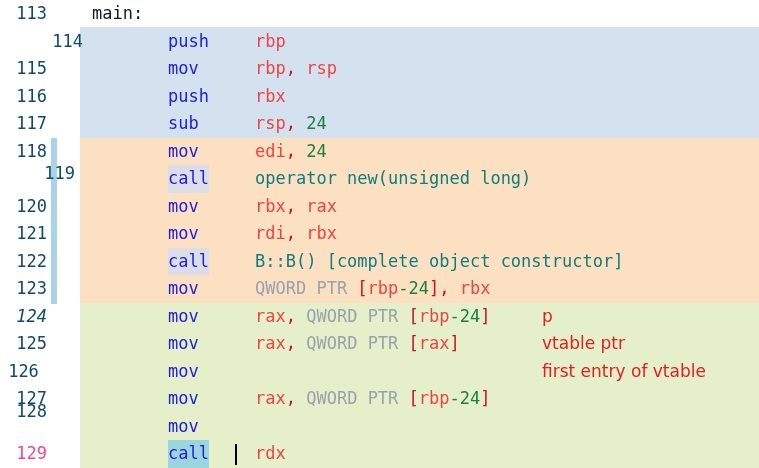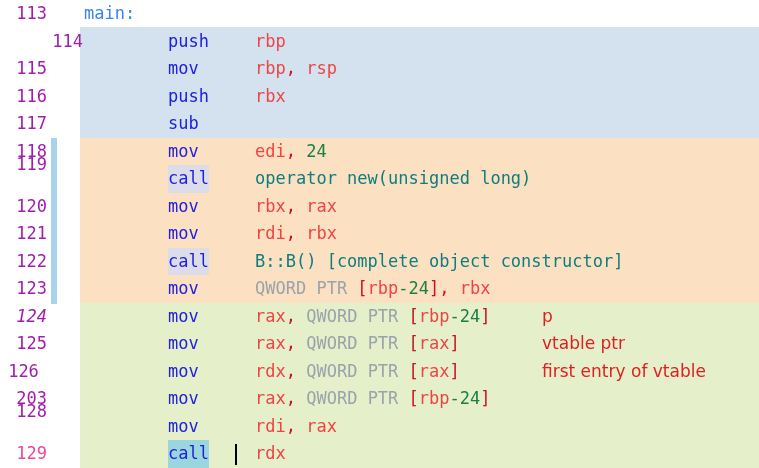--- a/index.html
+++ b/index.html
@@ -49,21 +49,21 @@
     height: 166px;
     background: #a8d3e8;
   }
   .ln {
     position: absolute;
     left: 0;
     width: 47px;
     text-align: right;
     font-size: 17px;
     line-height: 27.5px;
-    color: #a21caf;
+    color: #0c4a6e;
     letter-spacing: 0px;
   }
   .ln.current {
     color: #ec4899;
   }
 
   
   .code-line {
     position: absolute;
     left: 80px;
@@ -84,22 +84,22 @@
   .mn-hl-cyan {
     background: #9bd5dd;
   }
   .op {
     position: absolute;
     left: 175px;
     color: #7a8a9a;
   }
   .label {
     position: absolute;
-    left: 4px;
-    color: #3b82f6;
+    left: 12px;
+    color: #0f172a;
   }
 
   
   .t-reg  { color: #ef4444; }
   .t-num  { color: #1a7f43; }
   .t-pun  { color: #cc1122; }
   .t-sym  { color: #0e7d7d; }
   .t-ptr  { color: #9aa3ab; }
 
   
@@ -133,50 +133,50 @@
   <div class="band band-green"></div>
 
   <div class="gutter">
     <div class="gutter-marker"></div>
   <div class="ln" style="top: 0px;">113</div>
       <div class="ln" style="top: 27.5px; margin-left: 36px;">114</div>
       <div class="ln" style="top: 55px;">115</div>
       <div class="ln" style="top: 82.5px;">116</div>
       <div class="ln" style="top: 110px;">117</div>
       <div class="ln" style="top: 137.5px;">118</div>
-      <div class="ln" style="top: 151px;">119</div>
+      <div class="ln" style="top: 160px; margin-left: 28px;">119</div>
       <div class="ln" style="top: 192.5px;">120</div>
       <div class="ln" style="top: 220px;">121</div>
       <div class="ln" style="top: 247.5px;">122</div>
       <div class="ln" style="top: 275px;">123</div>
       <div class="ln" style="top: 302.5px; font-style: italic;">124</div>
       <div class="ln" style="top: 330px;">125</div>
       <div class="ln" style="top: 357.5px; text-align: center;">126</div>
-      <div class="ln" style="top: 385px;">203</div>
+      <div class="ln" style="top: 385px;">127</div>
       <div class="ln" style="top: 398px;">128</div>
       <div class="ln current" style="top: 440px;">129</div>
     </div>
 
   <div id="lines-host">
       <div class="code-line" style="top: 0px;"><span class="label">main:</span></div>
       <div class="code-line" style="top: 27.5px;"><span class="mn">push</span><span class="op"><span class="t-reg">rbp</span></span></div>
       <div class="code-line" style="top: 55px;"><span class="mn">mov</span><span class="op"><span class="t-reg">rbp</span><span class="t-pun">,</span><span class="t-reg"> rsp</span></span></div>
       <div class="code-line" style="top: 82.5px;"><span class="mn">push</span><span class="op"><span class="t-reg">rbx</span></span></div>
-      <div class="code-line" style="top: 110px;"><span class="mn">sub</span></div>
+      <div class="code-line" style="top: 110px;"><span class="mn">sub</span><span class="op"><span class="t-reg">rsp</span><span class="t-pun">,</span><span class="t-reg"> </span><span class="t-num">24</span></span></div>
       <div class="code-line" style="top: 137.5px;"><span class="mn">mov</span><span class="op"><span class="t-reg">edi</span><span class="t-pun">,</span><span class="t-reg"> </span><span class="t-num">24</span></span></div>
       <div class="code-line" style="top: 165px;"><span class="mn mn-hl-grey">call</span><span class="op"><span class="t-sym">operator new(unsigned long)</span></span></div>
       <div class="code-line" style="top: 192.5px;"><span class="mn">mov</span><span class="op"><span class="t-reg">rbx</span><span class="t-pun">,</span><span class="t-reg"> rax</span></span></div>
       <div class="code-line" style="top: 220px;"><span class="mn">mov</span><span class="op"><span class="t-reg">rdi</span><span class="t-pun">,</span><span class="t-reg"> rbx</span></span></div>
       <div class="code-line" style="top: 247.5px;"><span class="mn mn-hl-grey">call</span><span class="op"><span class="t-sym">B::B() [complete object constructor]</span></span></div>
       <div class="code-line" style="top: 275px;"><span class="mn">mov</span><span class="op"><span class="t-ptr">QWORD PTR </span><span class="t-pun">[</span><span class="t-reg">rbp</span><span class="t-num">-24</span><span class="t-pun">]</span><span class="t-pun">,</span><span class="t-reg"> rbx</span></span></div>
       <div class="code-line" style="top: 302.5px;"><span class="mn">mov</span><span class="op"><span class="t-reg">rax</span><span class="t-pun">,</span><span class="t-reg"> </span><span class="t-ptr">QWORD PTR </span><span class="t-pun">[</span><span class="t-reg">rbp</span><span class="t-num">-24</span><span class="t-pun">]</span></span></div>
       <div class="code-line" style="top: 330px;"><span class="mn">mov</span><span class="op"><span class="t-reg">rax</span><span class="t-pun">,</span><span class="t-reg"> </span><span class="t-ptr">QWORD PTR </span><span class="t-pun">[</span><span class="t-reg">rax</span><span class="t-pun">]</span></span></div>
-      <div class="code-line" style="top: 357.5px;"><span class="mn">mov</span><span class="op"><span class="t-reg">rdx</span><span class="t-pun">,</span><span class="t-reg"> </span><span class="t-ptr">QWORD PTR </span><span class="t-pun">[</span><span class="t-reg">rax</span><span class="t-pun">]</span></span></div>
+      <div class="code-line" style="top: 357.5px;"><span class="mn">mov</span></div>
       <div class="code-line" style="top: 385px;"><span class="mn">mov</span><span class="op"><span class="t-reg">rax</span><span class="t-pun">,</span><span class="t-reg"> </span><span class="t-ptr">QWORD PTR </span><span class="t-pun">[</span><span class="t-reg">rbp</span><span class="t-num">-24</span><span class="t-pun">]</span></span></div>
-      <div class="code-line" style="top: 412.5px;"><span class="mn">mov</span><span class="op"><span class="t-reg">rdi</span><span class="t-pun">,</span><span class="t-reg"> rax</span></span></div>
+      <div class="code-line" style="top: 412.5px;"><span class="mn">mov</span></div>
       <div class="code-line" style="top: 440px;"><span class="mn mn-hl-cyan">call</span><span class="op"><span class="t-reg">rdx</span></span><span class="caret"></span></div>
     </div>
   <div id="annotations-host">
       <div class="annotation" style="top: 302.5px;">p</div>
       <div class="annotation" style="top: 330px;">vtable ptr</div>
       <div class="annotation" style="top: 357.5px;">first entry of vtable</div>
     </div>
 
 </div>
 

